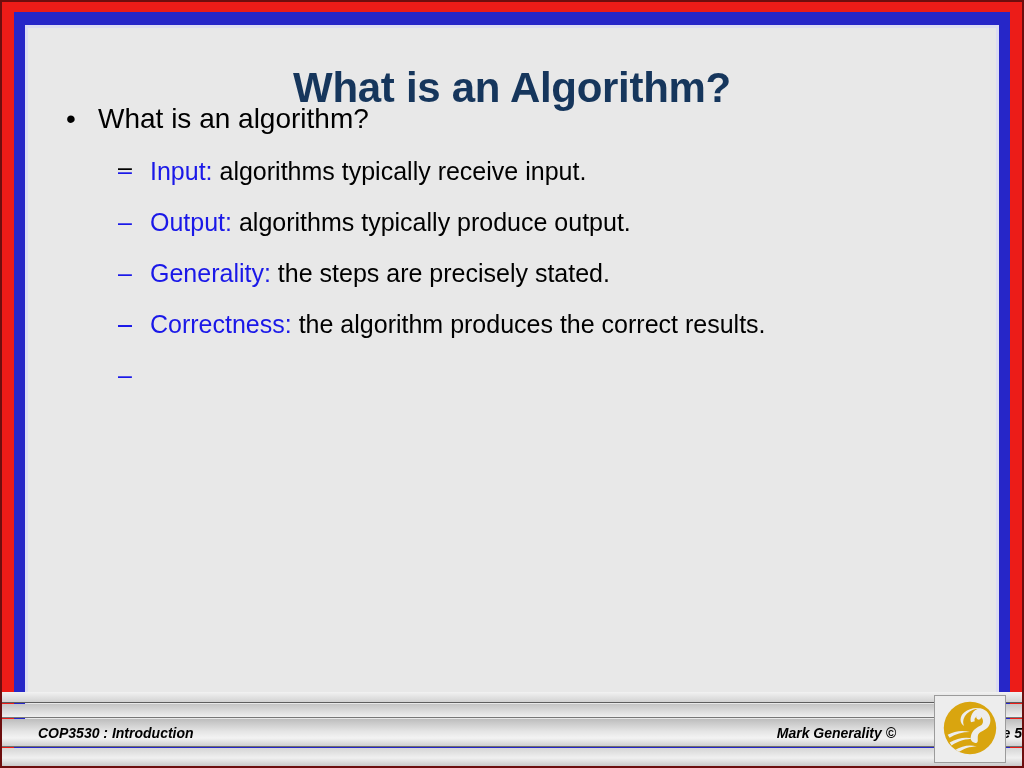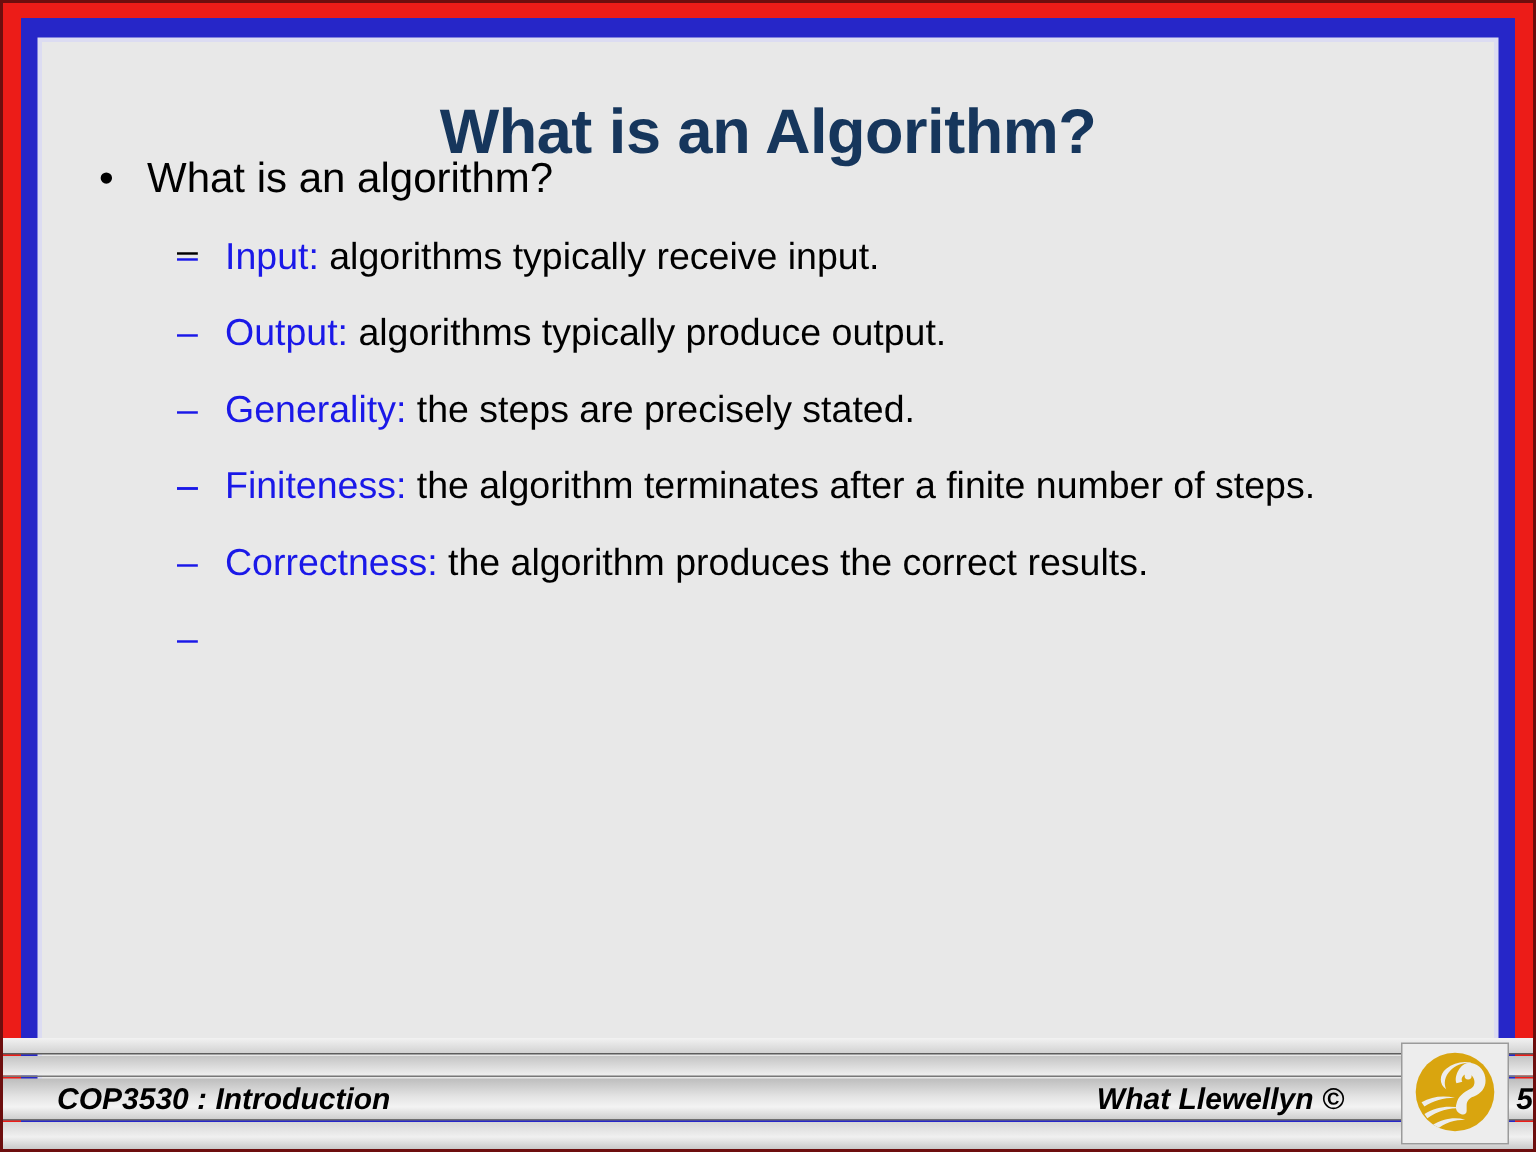--- a/index.html
+++ b/index.html
@@ -170,21 +170,21 @@
     top: 56px;
     bottom: 0;
     background: linear-gradient(to bottom, #d6d6d6 0%, #f0f0f0 55%, #c9c9c9 100%);
   }
 
   .footer-text {
     position: absolute;
     top: 27px;
     height: 28px;
     line-height: 28px;
-    font-size: 20px;
+    font-size: 14px;
     font-weight: bold;
     font-style: italic;
     color: #000000;
     white-space: nowrap;
   }
   .ft-left   { left: 36px; }
   .ft-center { left: 0; right: 0; text-align: right; }
   .ft-right  { right: 126px; }
 
   
@@ -234,42 +234,41 @@
         </div>
         <div class="lvl2">
           <span class="marker blue">–</span>
           <span class="txt"><span class="kw">Generality:</span> the steps are precisely stated.</span>
         </div>
         <div class="lvl2 justified">
           <span class="marker blue">–</span>
         </div>
         <div class="lvl2">
           <span class="marker blue">–</span>
-          <span class="txt"><span class="kw">Finiteness:</span> the algorithm terminates after a finite number of steps.</span>
         </div>
         <div class="lvl2">
           <span class="marker blue">–</span>
           <span class="txt"><span class="kw">Correctness:</span> the algorithm produces the correct results.</span>
         </div>
         <div class="lvl2">
           <span class="marker blue">–</span>
         </div>
       </div>
 
   </div>
 
   <div class="footer">
     <div class="footer-stripe fs-top"></div>
     <div class="footer-stripe fs-mid"></div>
     <div class="footer-stripe fs-main"></div>
     <div class="footer-stripe fs-bot"></div>
 
     <div class="footer-text ft-left">COP3530 : Introduction</div>
     <div class="footer-text ft-center">Page 5</div>
-    <div class="footer-text ft-right">What Llewellyn  ©</div>
+    <div class="footer-text ft-right">Mark Generality  ©</div>
 
     <div class="logo-box">
       <svg viewBox="0 0 72 68" xmlns="http://www.w3.org/2000/svg" aria-hidden="true">
         <defs>
           <clipPath id="pegClip">
             <circle cx="36" cy="33" r="27"></circle>
           </clipPath>
         </defs>
         <circle cx="36" cy="33" r="27" fill="#d9a50f"></circle>
         <g clip-path="url(#pegClip)" fill="#ededed">

